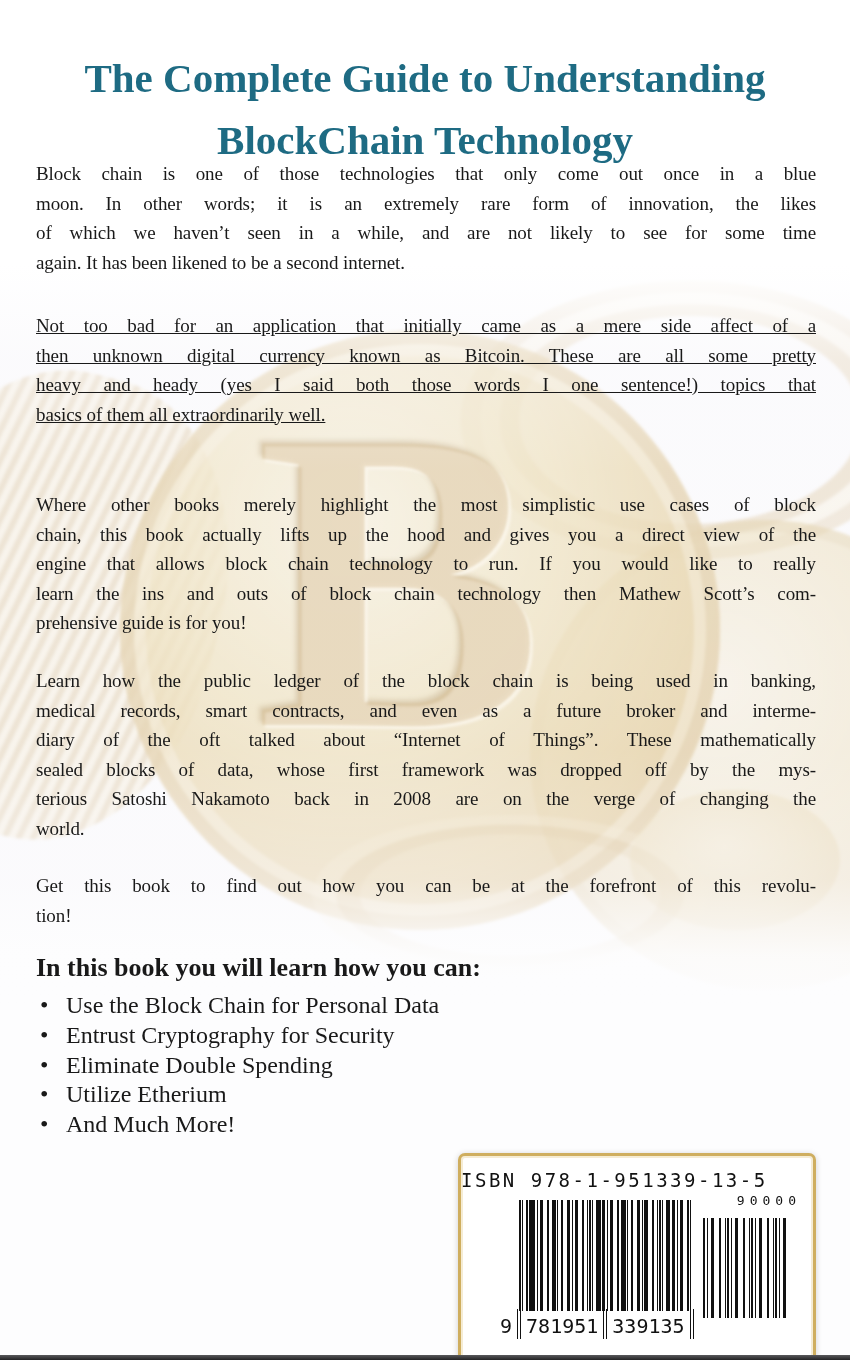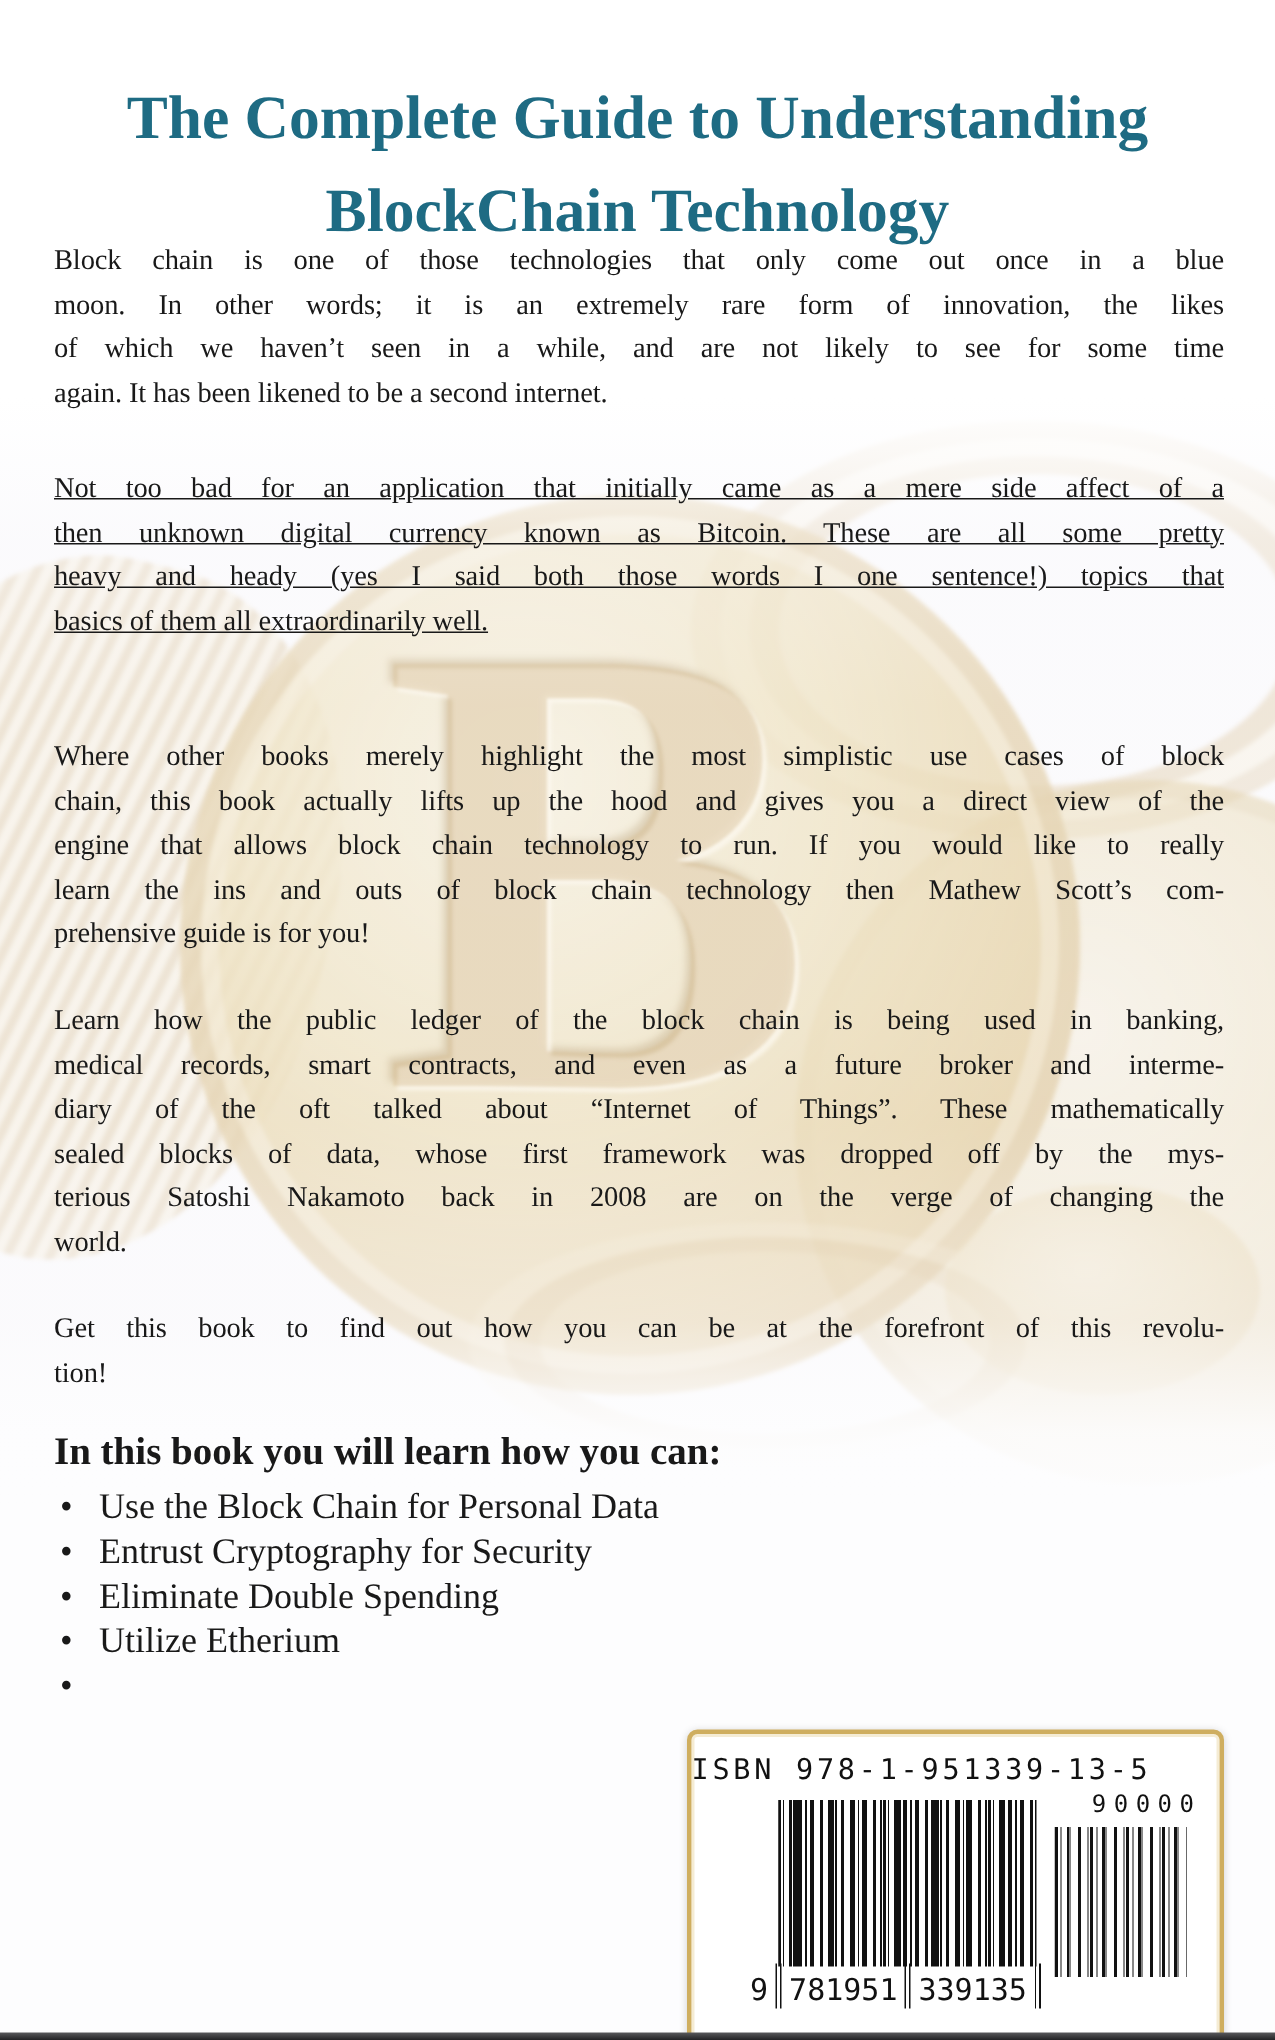--- a/index.html
+++ b/index.html
@@ -74,21 +74,21 @@
   .bullets .dot{width:14px; margin-right:12px; padding-left:4px;}
   
   .barcode-box{
     position:absolute; z-index:3; left:458px; top:1153px; width:352px; height:215px;
     background:#fff; border:3px solid #cfae5f; border-radius:7px;
     box-shadow:0 1px 6px rgba(0,0,0,.18), inset 0 0 0 2px #f5ecd4;
     font-family:"DejaVu Sans Mono", monospace; color:#111;
   }
   .isbn-line{position:absolute; top:13px; left:0; width:100%; text-align:left;
     font-size:19px; letter-spacing:2.5px; white-space:nowrap;}
-  .price-code{position:absolute; top:37px; right:12px; font-size:16px; letter-spacing:5px;}
+  .price-code{position:absolute; top:37px; right:12px; font-size:13px; letter-spacing:5px;}
   .bars-main{
     position:absolute; left:58px; top:44px; width:172px; height:118px; background-color:#fff;
     background-image:
       repeating-linear-gradient(90deg, #111 0 2px, rgba(0,0,0,0) 2px 7px),
       repeating-linear-gradient(90deg, #111 0 1px, rgba(0,0,0,0) 1px 5px),
       repeating-linear-gradient(90deg, rgba(0,0,0,0) 0 9px, #111 9px 12px, rgba(0,0,0,0) 12px 23px);
     background-position:0 0, 3px 0, 1px 0;
   }
   .bars-addon{
     position:absolute; left:242px; top:62px; width:88px; height:100px; background-color:#fff;
@@ -176,20 +176,21 @@
       <li>
           <span class="dot">•</span>
           <span>Eliminate Double Spending</span>
         </li>
       <li>
           <span class="dot">•</span>
           <span>Utilize Etherium</span>
         </li>
       <li>
           <span class="dot">•</span>
+          <span>And Much More!</span>
         </li>
     </ul>
   </div>
 
   <div class="barcode-box">
     <div class="isbn-line">ISBN 978-1-951339-13-5</div>
     <div class="price-code">90000</div>
     <div class="bars-main"></div>
     <div class="bars-addon"></div>
     <div class="digits-row">

